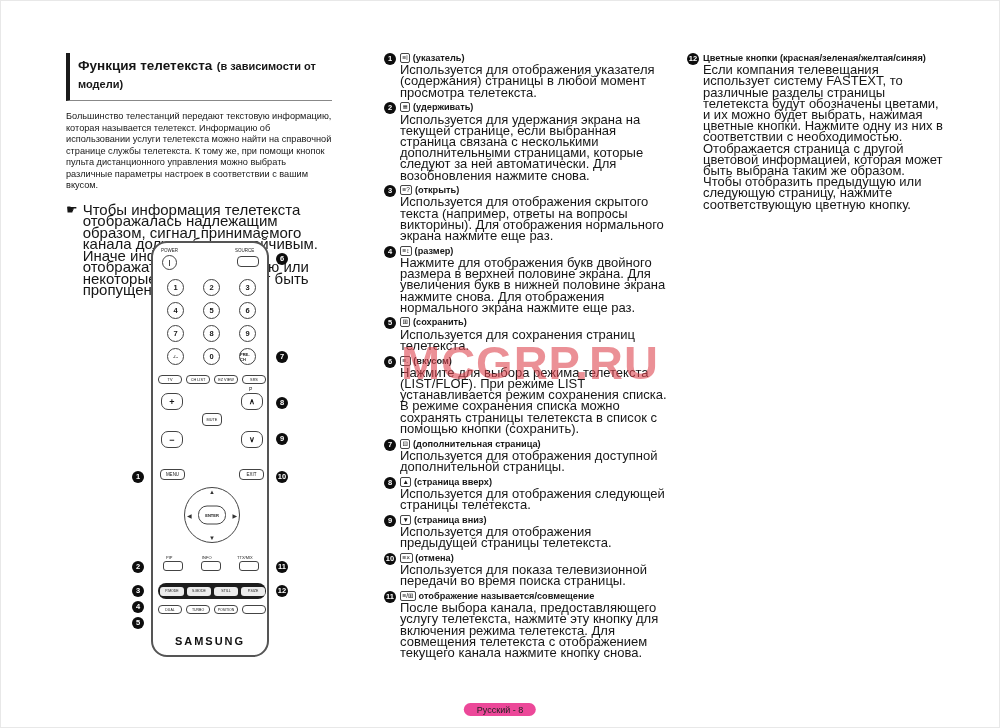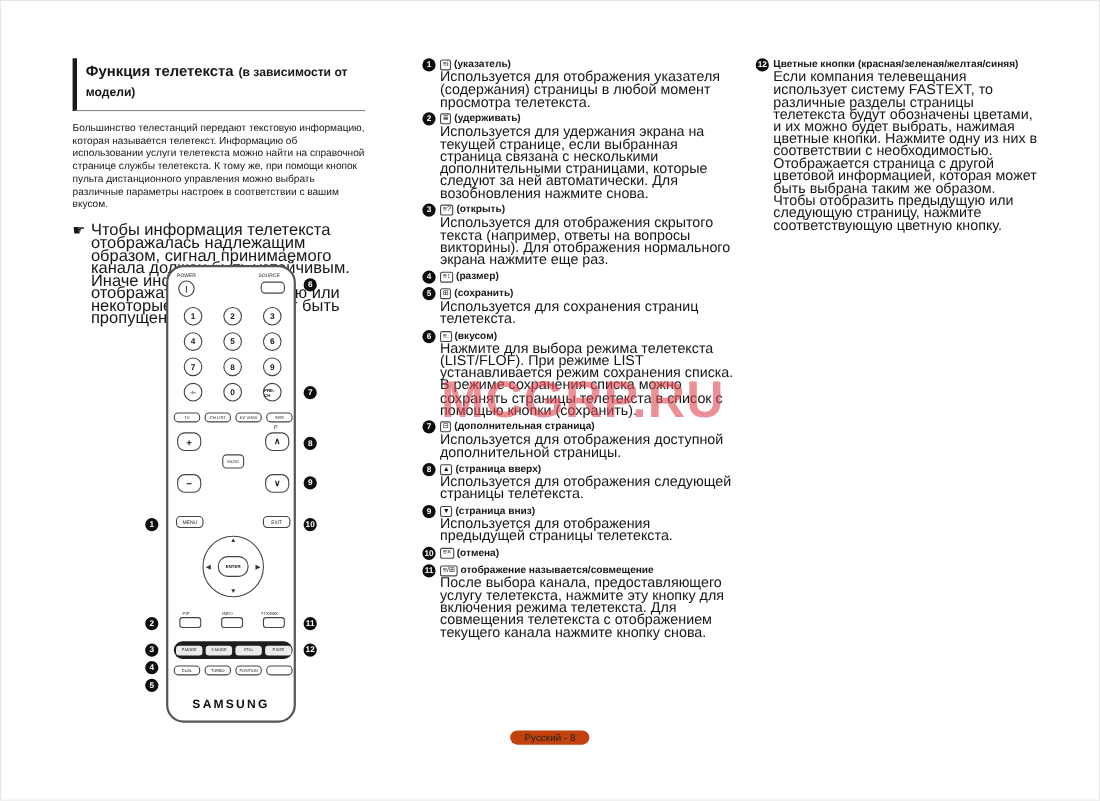--- a/index.html
+++ b/index.html
@@ -67,22 +67,22 @@
   .mini-btn { position:absolute; width:20px; height:10px; border:1px solid #444; border-radius:3px; background:#fff; }
   .mode-bar { position:absolute; left:5px; top:340px; width:108px; height:16px;
               background:#1d1d1d; border-radius:8px; }
   .mode-btn { position:absolute; top:3.5px; width:24px; height:9px; background:#ececec;
               border-radius:3px; display:flex; align-items:center; justify-content:center; font-size:3.5px; }
   .dual-btn { position:absolute; top:362px; width:24px; height:9px; border:1px solid #444;
               border-radius:4px; display:flex; align-items:center; justify-content:center; font-size:3.5px; background:#fff; }
   .brand { position:absolute; left:0; right:0; top:392px; text-align:center;
            font-size:11px; font-weight:bold; letter-spacing:2px; color:#111; }
 
-  .footer-pill { position:absolute; left:50%; top:663px; transform:translateX(-50%);
-                 background:#c2410c; border-radius:8px; padding:1.5px 13px; font-size:9px; color:#222; }
+  .footer-pill { position:absolute; left:50%; top:702px; transform:translateX(-50%);
+                 background:#ec4899; border-radius:8px; padding:1.5px 13px; font-size:9px; color:#222; }
   .watermark { position:absolute; left:400px; top:334px; font-size:47px; font-weight:bold;
                color:rgba(221,70,80,0.6); white-space:nowrap; z-index:40; letter-spacing:1px; }
 </style>
 </head>
 <body>
 
 <div class="page">
 
   <div class="col col-left">
     <div class="title-block">
@@ -194,20 +194,21 @@
 
     <div class="item">
       <span class="callout">3</span>
       <div class="item-title"><span class="item-icon">≡?</span> <span>(открыть)</span></div>
       <div class="item-desc">Используется для отображения скрытого текста (например, ответы на вопросы викторины). Для отображения нормального экрана нажмите еще раз.</div>
     </div>
 
     <div class="item">
       <span class="callout">4</span>
       <div class="item-title"><span class="item-icon">≡↕</span> <span>(размер)</span></div>
+      <div class="item-desc">Нажмите для отображения букв двойного размера в верхней половине экрана. Для увеличения букв в нижней половине экрана нажмите снова. Для отображения нормального экрана нажмите еще раз.</div>
     </div>
 
     <div class="item">
       <span class="callout">5</span>
       <div class="item-title"><span class="item-icon">⊞</span> <span>(сохранить)</span></div>
       <div class="item-desc">Используется для сохранения страниц телетекста.</div>
     </div>
 
     <div class="item">
       <span class="callout">6</span>
@@ -229,20 +230,21 @@
 
     <div class="item">
       <span class="callout">9</span>
       <div class="item-title"><span class="item-icon">▼</span> <span>(страница вниз)</span></div>
       <div class="item-desc">Используется для отображения предыдущей страницы телетекста.</div>
     </div>
 
     <div class="item">
       <span class="callout">10</span>
       <div class="item-title"><span class="item-icon">≡×</span> <span>(отмена)</span></div>
+      <div class="item-desc">Используется для показа телевизионной передачи во время поиска страницы.</div>
     </div>
 
     <div class="item">
       <span class="callout">11</span>
       <div class="item-title"><span class="item-icon">≡/⊞</span> <span>отображение называется/совмещение</span></div>
       <div class="item-desc">После выбора канала, предоставляющего услугу телетекста, нажмите эту кнопку для включения режима телетекста. Для совмещения телетекста с отображением текущего канала нажмите кнопку снова.</div>
     </div>
 
   </div>
 

